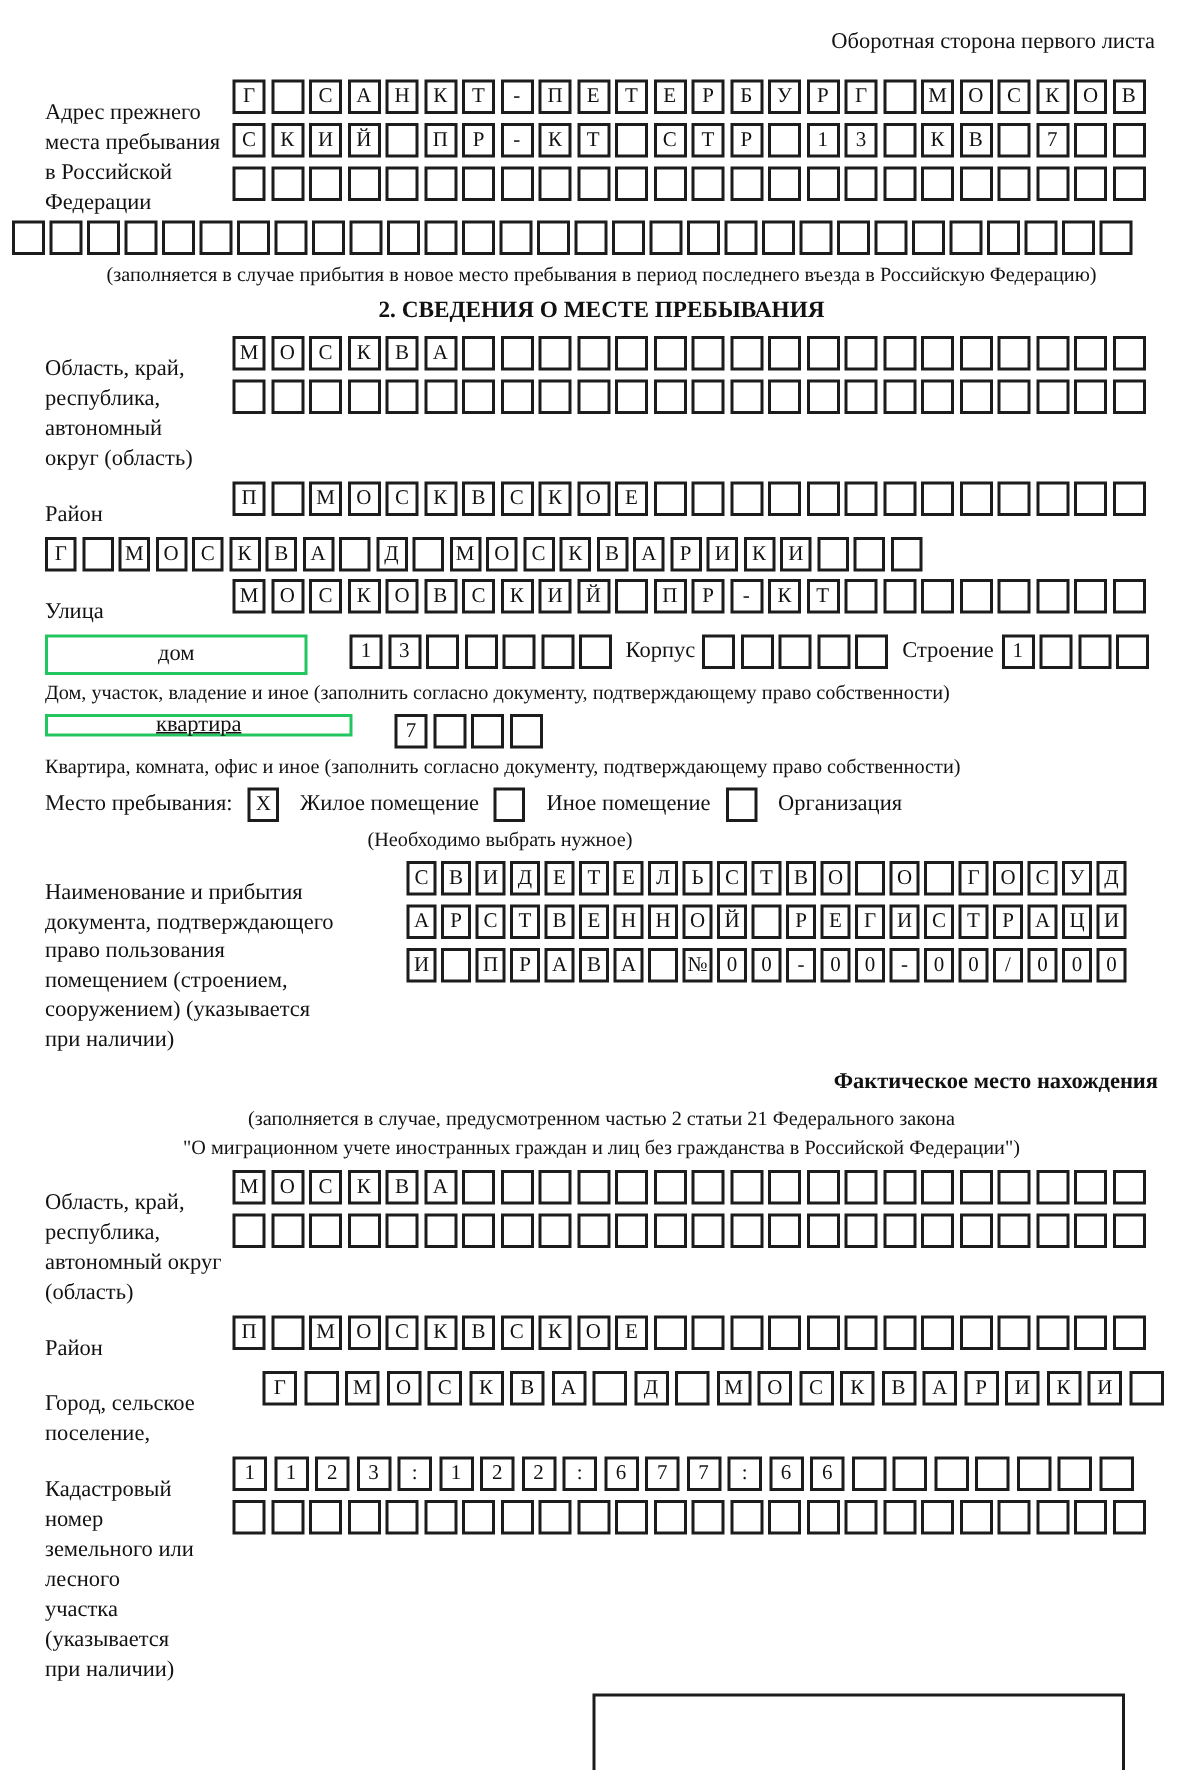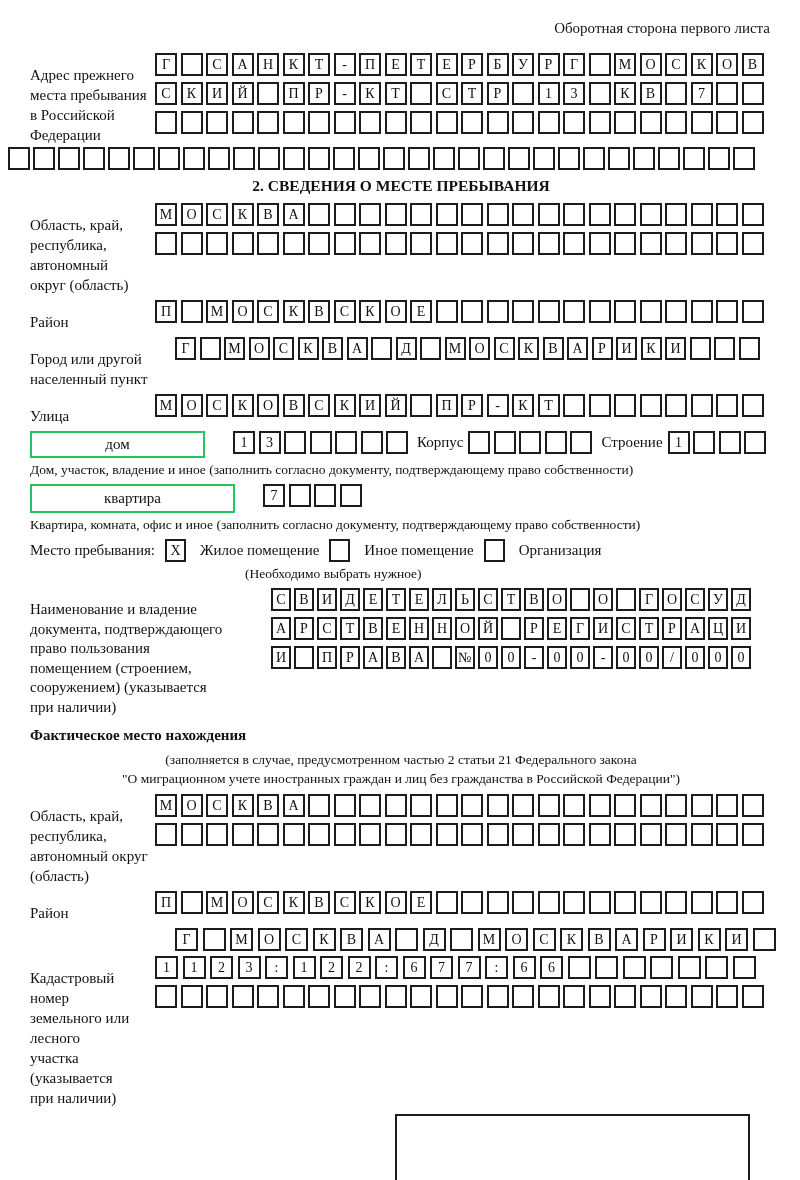--- a/index.html
+++ b/index.html
@@ -22,28 +22,28 @@
   .cells-sm .cell{width:20px;}
   .cells-w{gap:4.5px;}
   .cells-w .cell{width:23px;}
   .fullrow{gap:3px;margin:2px 0 0 -22px;}
   .note{font-size:13.5px;text-align:center;margin:5px 0 4px;}
   .sec-title{font-size:15.5px;font-weight:bold;text-align:center;margin:7px 0 8px;}
   .block{margin-bottom:5px;}
   .labelbox{flex:none;border:2px solid #22c55e;box-sizing:border-box;height:27px;
             display:flex;align-items:center;justify-content:center;font-size:15px;margin-right:28px;}
   .housebox{width:175px;}
-  .aptbox{width:205px;height:29px;}
+  .aptbox{width:205px;height:15px;text-decoration:underline;}
   .inline-lbl{font-size:15px;padding:3px 5px 0 9px;white-space:nowrap;}
   .caption{font-size:13.5px;margin:4px 0 6px;}
   .stayrow{align-items:center;font-size:15px;margin-top:3px;}
   .chk{flex:none;width:21px;height:23px;border:2px solid #1c1c1c;box-sizing:border-box;
        display:flex;align-items:center;justify-content:center;font-size:14px;margin:0 14px 0 10px;}
   .stay-note{font-size:13.5px;margin:4px 0 6px 215px;}
-  .sub-title{font-size:15px;font-weight:bold;text-align:left;margin:10px 0 6px;}
+  .sub-title{font-size:15px;font-weight:bold;text-align:right;margin:10px 0 6px;}
   .note-lines{font-size:13.5px;text-align:center;line-height:19px;margin-bottom:6px;}
   .stampbox{margin:6px 0 0 365px;width:355px;height:174px;border:2px solid #1c1c1c;box-sizing:border-box;}
 </style>
 </head>
 <body>
 
 <div class="page">
 
   <div class="hdr">Оборотная сторона первого листа</div>
 
@@ -161,20 +161,21 @@
         <div class="cell"></div>
         <div class="cell"></div>
         <div class="cell"></div>
         <div class="cell"></div>
         <div class="cell"></div>
         <div class="cell"></div>
         <div class="cell"></div>
         <div class="cell"></div>
         <div class="cell"></div>
       </div>
+    <div class="note">(заполняется в случае прибытия в новое место пребывания в период последнего въезда в Российскую Федерацию)</div>
   </section>
 
   <div class="sec-title">2. СВЕДЕНИЯ О МЕСТЕ ПРЕБЫВАНИЯ</div>
 
   <section class="block frow">
     <div class="lbl w125">
         <div>Область, край,</div>
         <div>республика,</div>
         <div>автономный</div>
         <div>округ (область)</div>
@@ -259,24 +260,20 @@
         <div class="cell"></div>
         <div class="cell"></div>
         <div class="cell"></div>
         <div class="cell"></div>
         <div class="cell"></div>
         <div class="cell"></div>
       </div>
   </section>
 
   <section class="block frow">
-    <div class="lbl w145">
-        <div>Город или другой</div>
-        <div>населенный пункт</div>
-      </div>
     <div class="cellrow cells-c">
         <div class="cell">Г</div>
         <div class="cell"></div>
         <div class="cell">М</div>
         <div class="cell">О</div>
         <div class="cell">С</div>
         <div class="cell">К</div>
         <div class="cell">В</div>
         <div class="cell">А</div>
         <div class="cell"></div>
@@ -374,21 +371,21 @@
     <div>Жилое помещение</div>
     <div class="chk"></div>
     <div>Иное помещение</div>
     <div class="chk"></div>
     <div>Организация</div>
   </div>
   <div class="stay-note">(Необходимо выбрать нужное)</div>
 
   <section class="block frow">
     <div class="lbl w240">
-        <div>Наименование и владение</div>
+        <div>Наименование и прибытия</div>
         <div>документа, подтверждающего</div>
         <div>право пользования</div>
         <div>помещением (строением,</div>
         <div>сооружением) (указывается</div>
         <div>при наличии)</div>
       </div>
     <div class="rows">
       <div class="cellrow cells-sm">
           <div class="cell">С</div>
           <div class="cell">В</div>
@@ -555,20 +552,21 @@
         <div class="cell"></div>
         <div class="cell"></div>
         <div class="cell"></div>
         <div class="cell"></div>
         <div class="cell"></div>
       </div>
   </section>
 
   <section class="block frow">
     <div class="lbl w145">
+        <div>Город, сельское поселение,</div>
       </div>
     <div class="cellrow cells-w">
         <div class="cell">Г</div>
         <div class="cell"></div>
         <div class="cell">М</div>
         <div class="cell">О</div>
         <div class="cell">С</div>
         <div class="cell">К</div>
         <div class="cell">В</div>
         <div class="cell">А</div>

